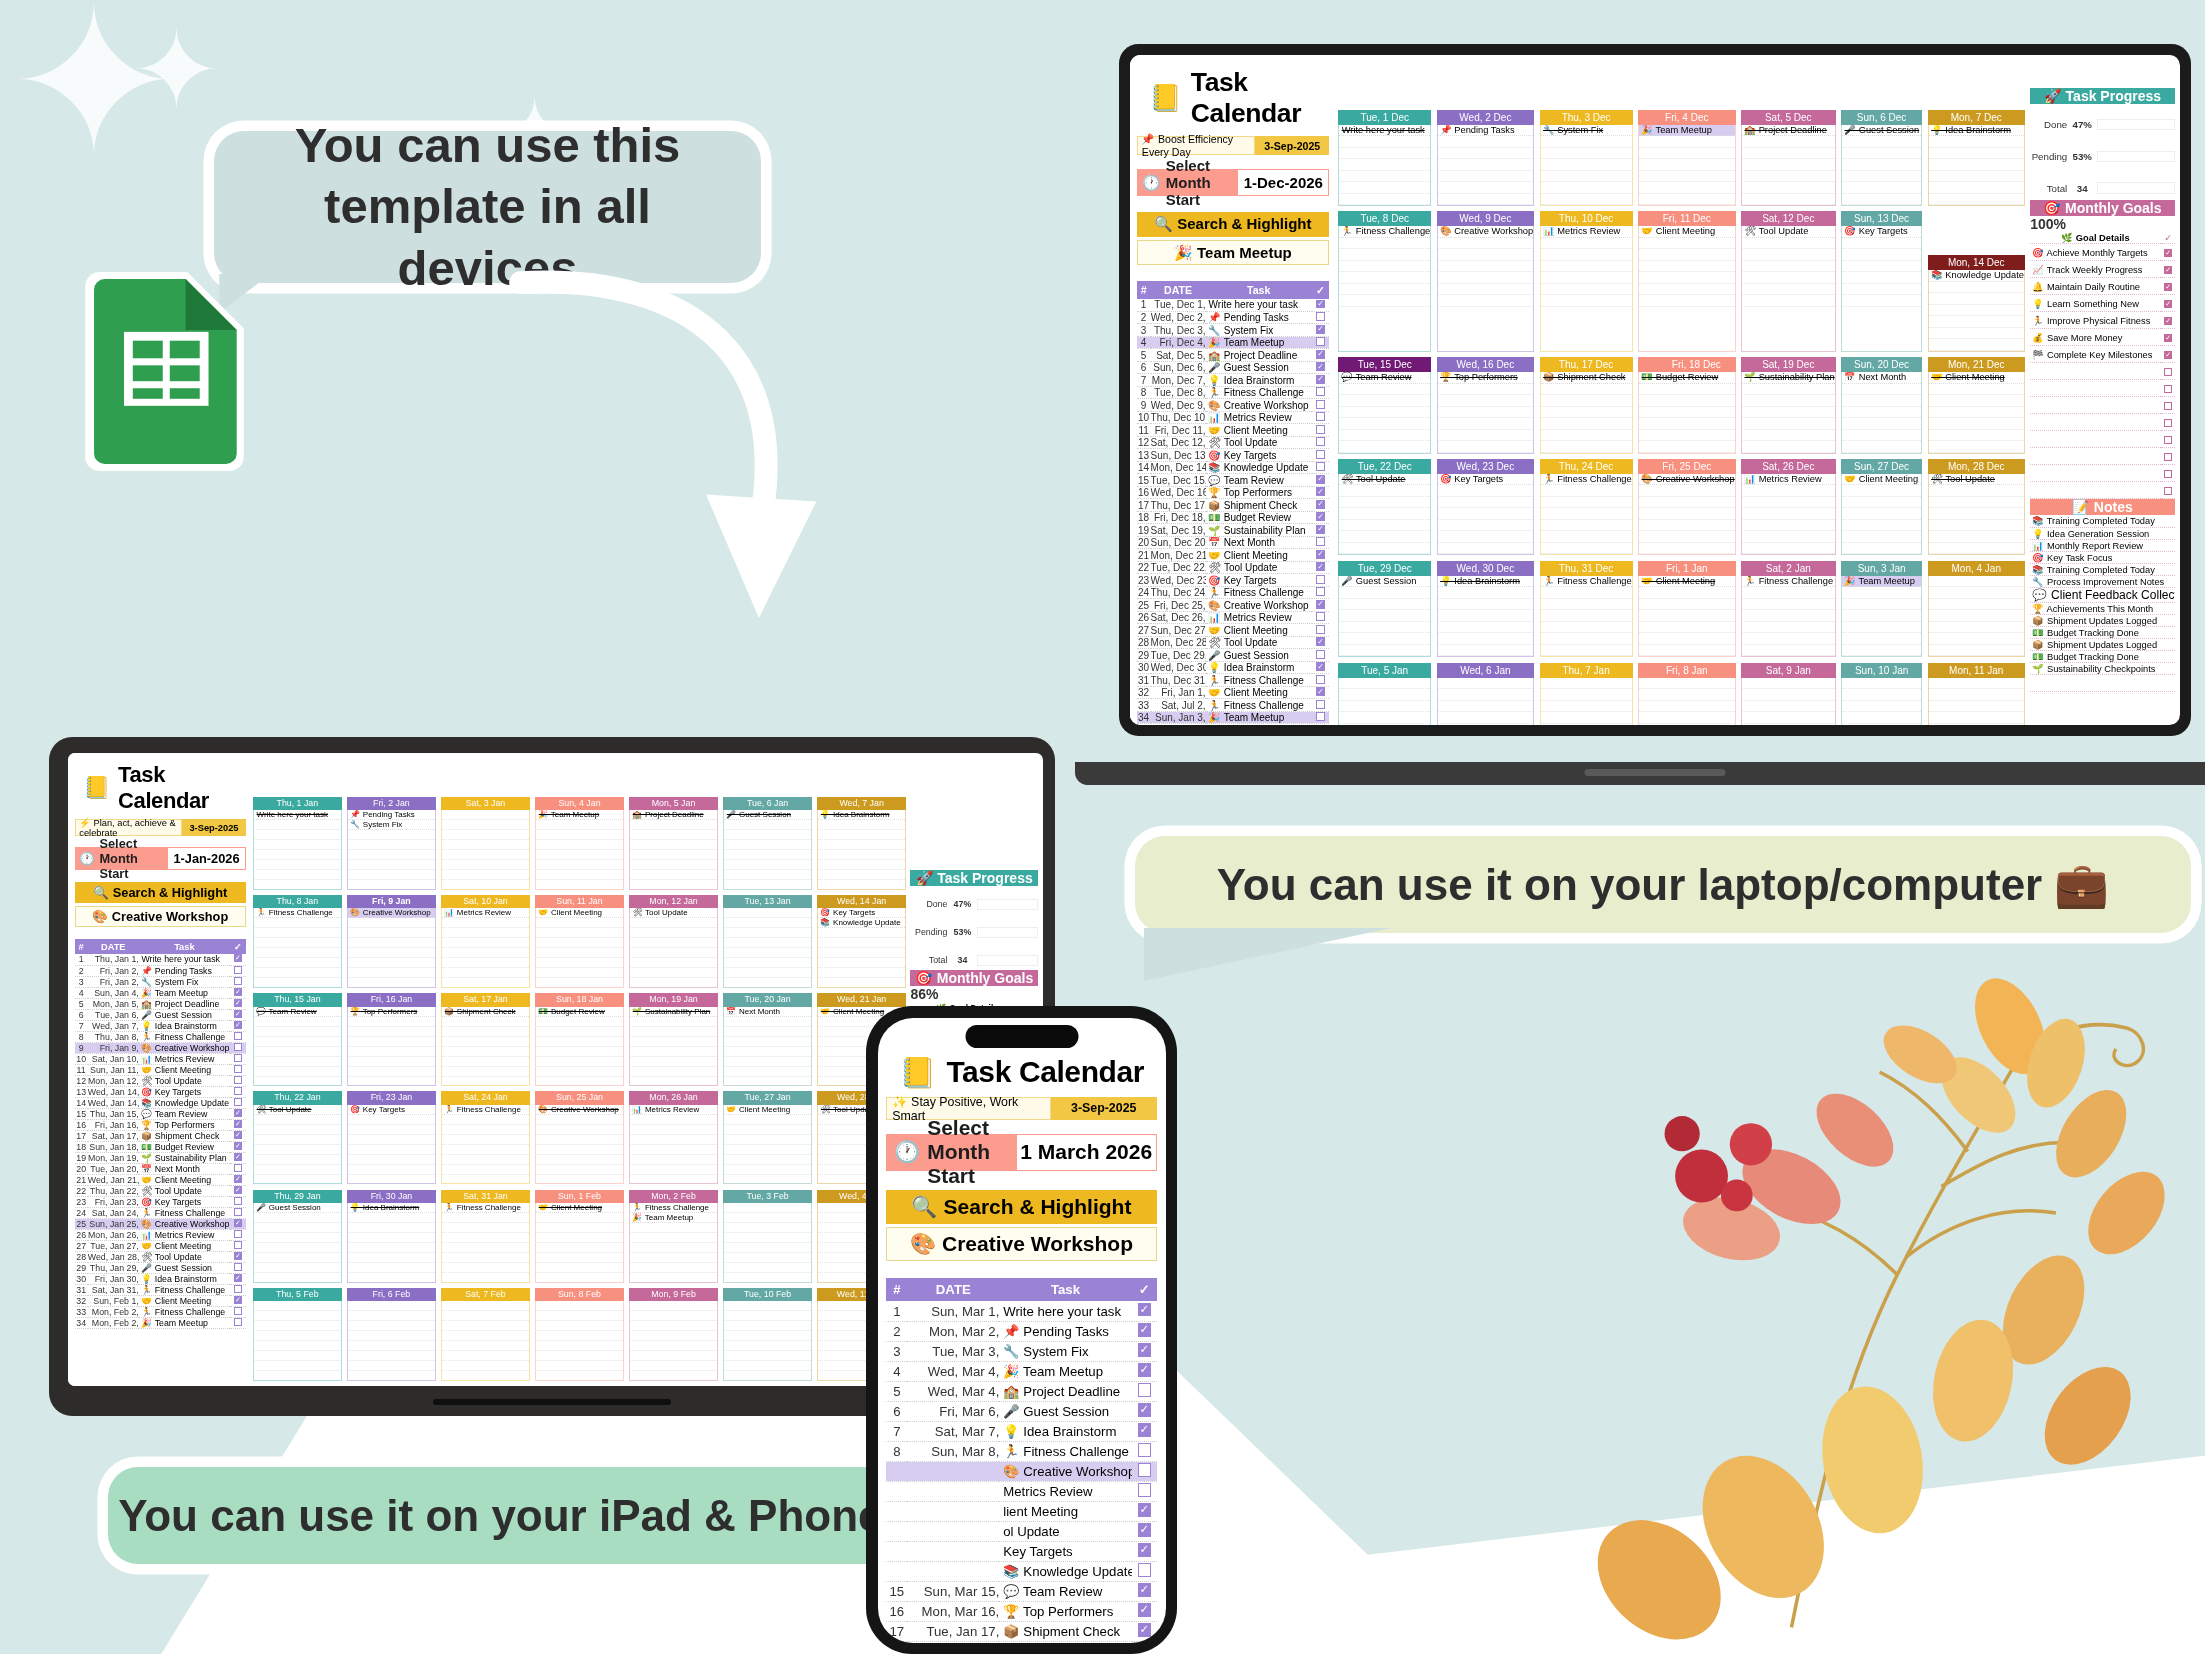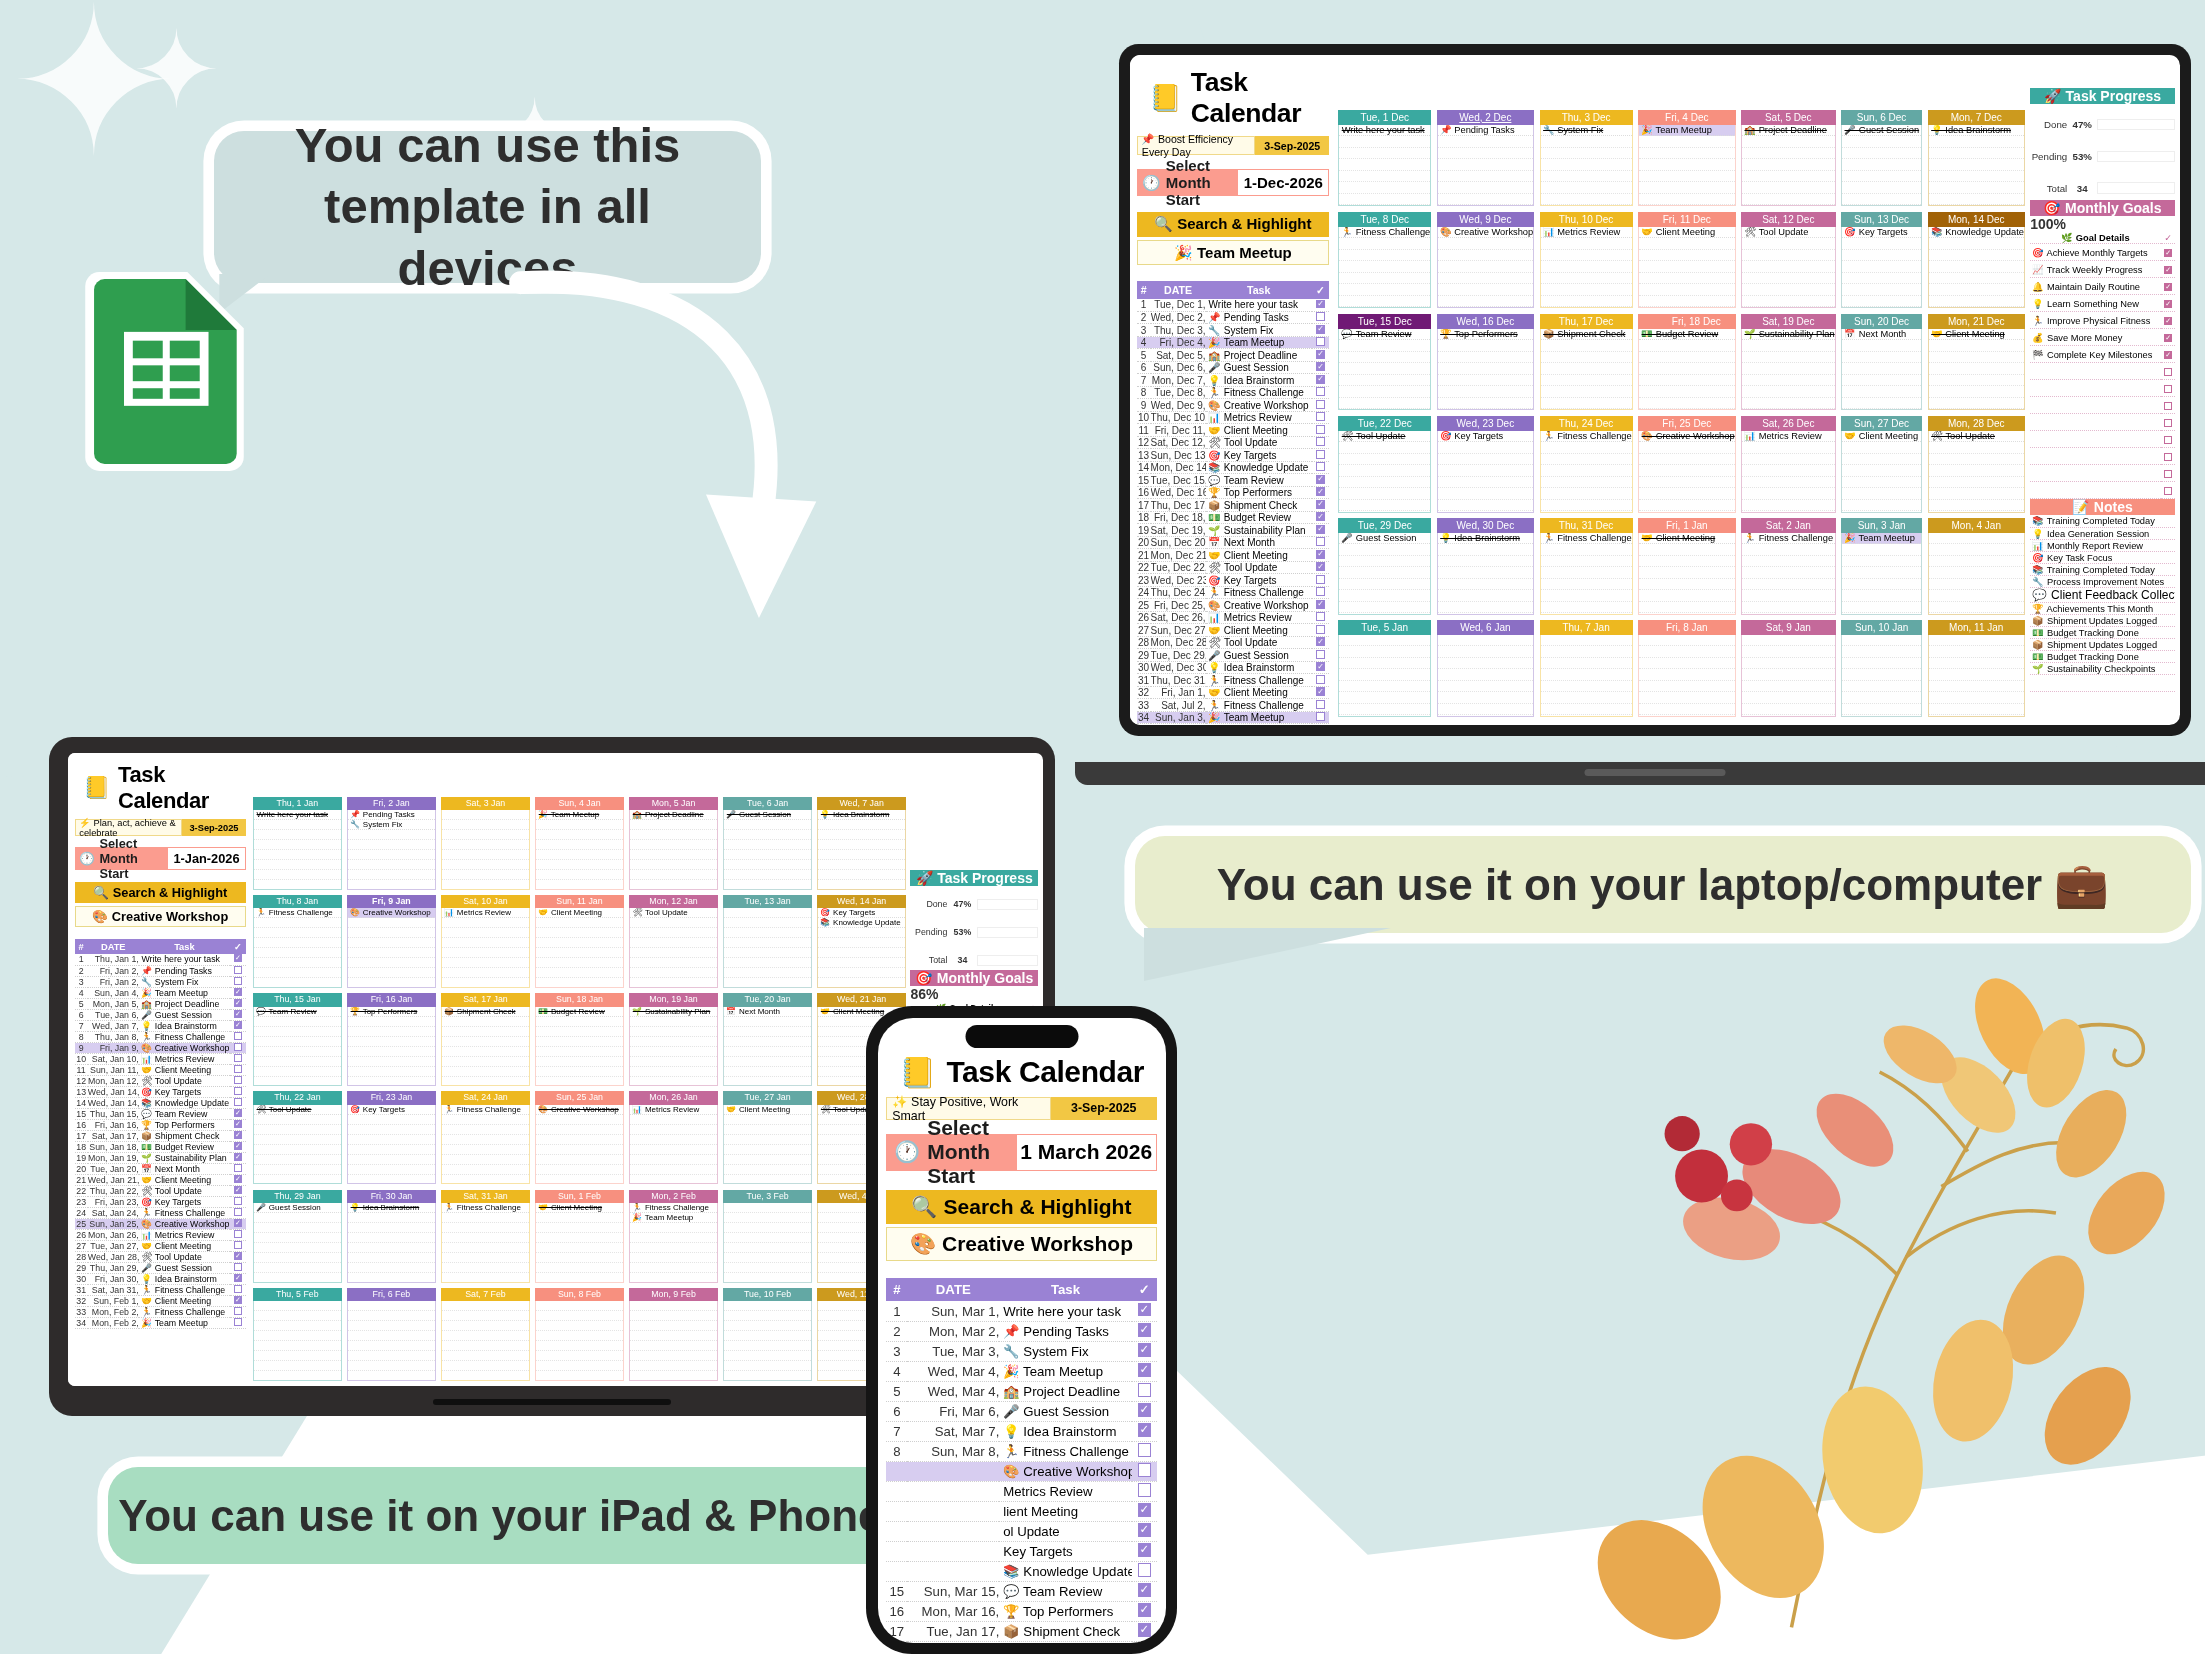--- a/index.html
+++ b/index.html
@@ -484,21 +484,21 @@
                 <div class="evt strike">Write here your task</div>
                 <div class="blank">&nbsp;</div>
                 <div class="blank">&nbsp;</div>
                 <div class="blank">&nbsp;</div>
                 <div class="blank">&nbsp;</div>
                 <div class="blank">&nbsp;</div>
                 <div class="blank">&nbsp;</div>
               </div>
             </div>
             <div class="daycol">
-              <div class="dayhead" style="background: rgb(139, 111, 196); text-decoration: underline;">Wed, 2 Dec</div>
+              <div class="dayhead" style="background: rgb(139, 111, 196);">Wed, 2 Dec</div>
               <div class="daybody" style="border-color: rgba(139, 111, 196, 0.4);">
                 <div class="evt">📌 Pending Tasks</div>
                 <div class="blank">&nbsp;</div>
                 <div class="blank">&nbsp;</div>
                 <div class="blank">&nbsp;</div>
                 <div class="blank">&nbsp;</div>
                 <div class="blank">&nbsp;</div>
                 <div class="blank">&nbsp;</div>
               </div>
             </div>
@@ -628,21 +628,21 @@
                 <div class="evt">🎯 Key Targets</div>
                 <div class="blank">&nbsp;</div>
                 <div class="blank">&nbsp;</div>
                 <div class="blank">&nbsp;</div>
                 <div class="blank">&nbsp;</div>
                 <div class="blank">&nbsp;</div>
                 <div class="blank">&nbsp;</div>
               </div>
             </div>
             <div class="daycol">
-              <div class="dayhead" style="background: #a16207;">Mon, 14 Dec</div>
+              <div class="dayhead" style="background: #7f1d1d; margin-top: 44px;">Mon, 14 Dec</div>
               <div class="daybody" style="border-color: rgba(204, 154, 30, 0.4);">
                 <div class="evt">📚 Knowledge Update</div>
                 <div class="blank">&nbsp;</div>
                 <div class="blank">&nbsp;</div>
                 <div class="blank">&nbsp;</div>
                 <div class="blank">&nbsp;</div>
                 <div class="blank">&nbsp;</div>
                 <div class="blank">&nbsp;</div>
               </div>
             </div>

